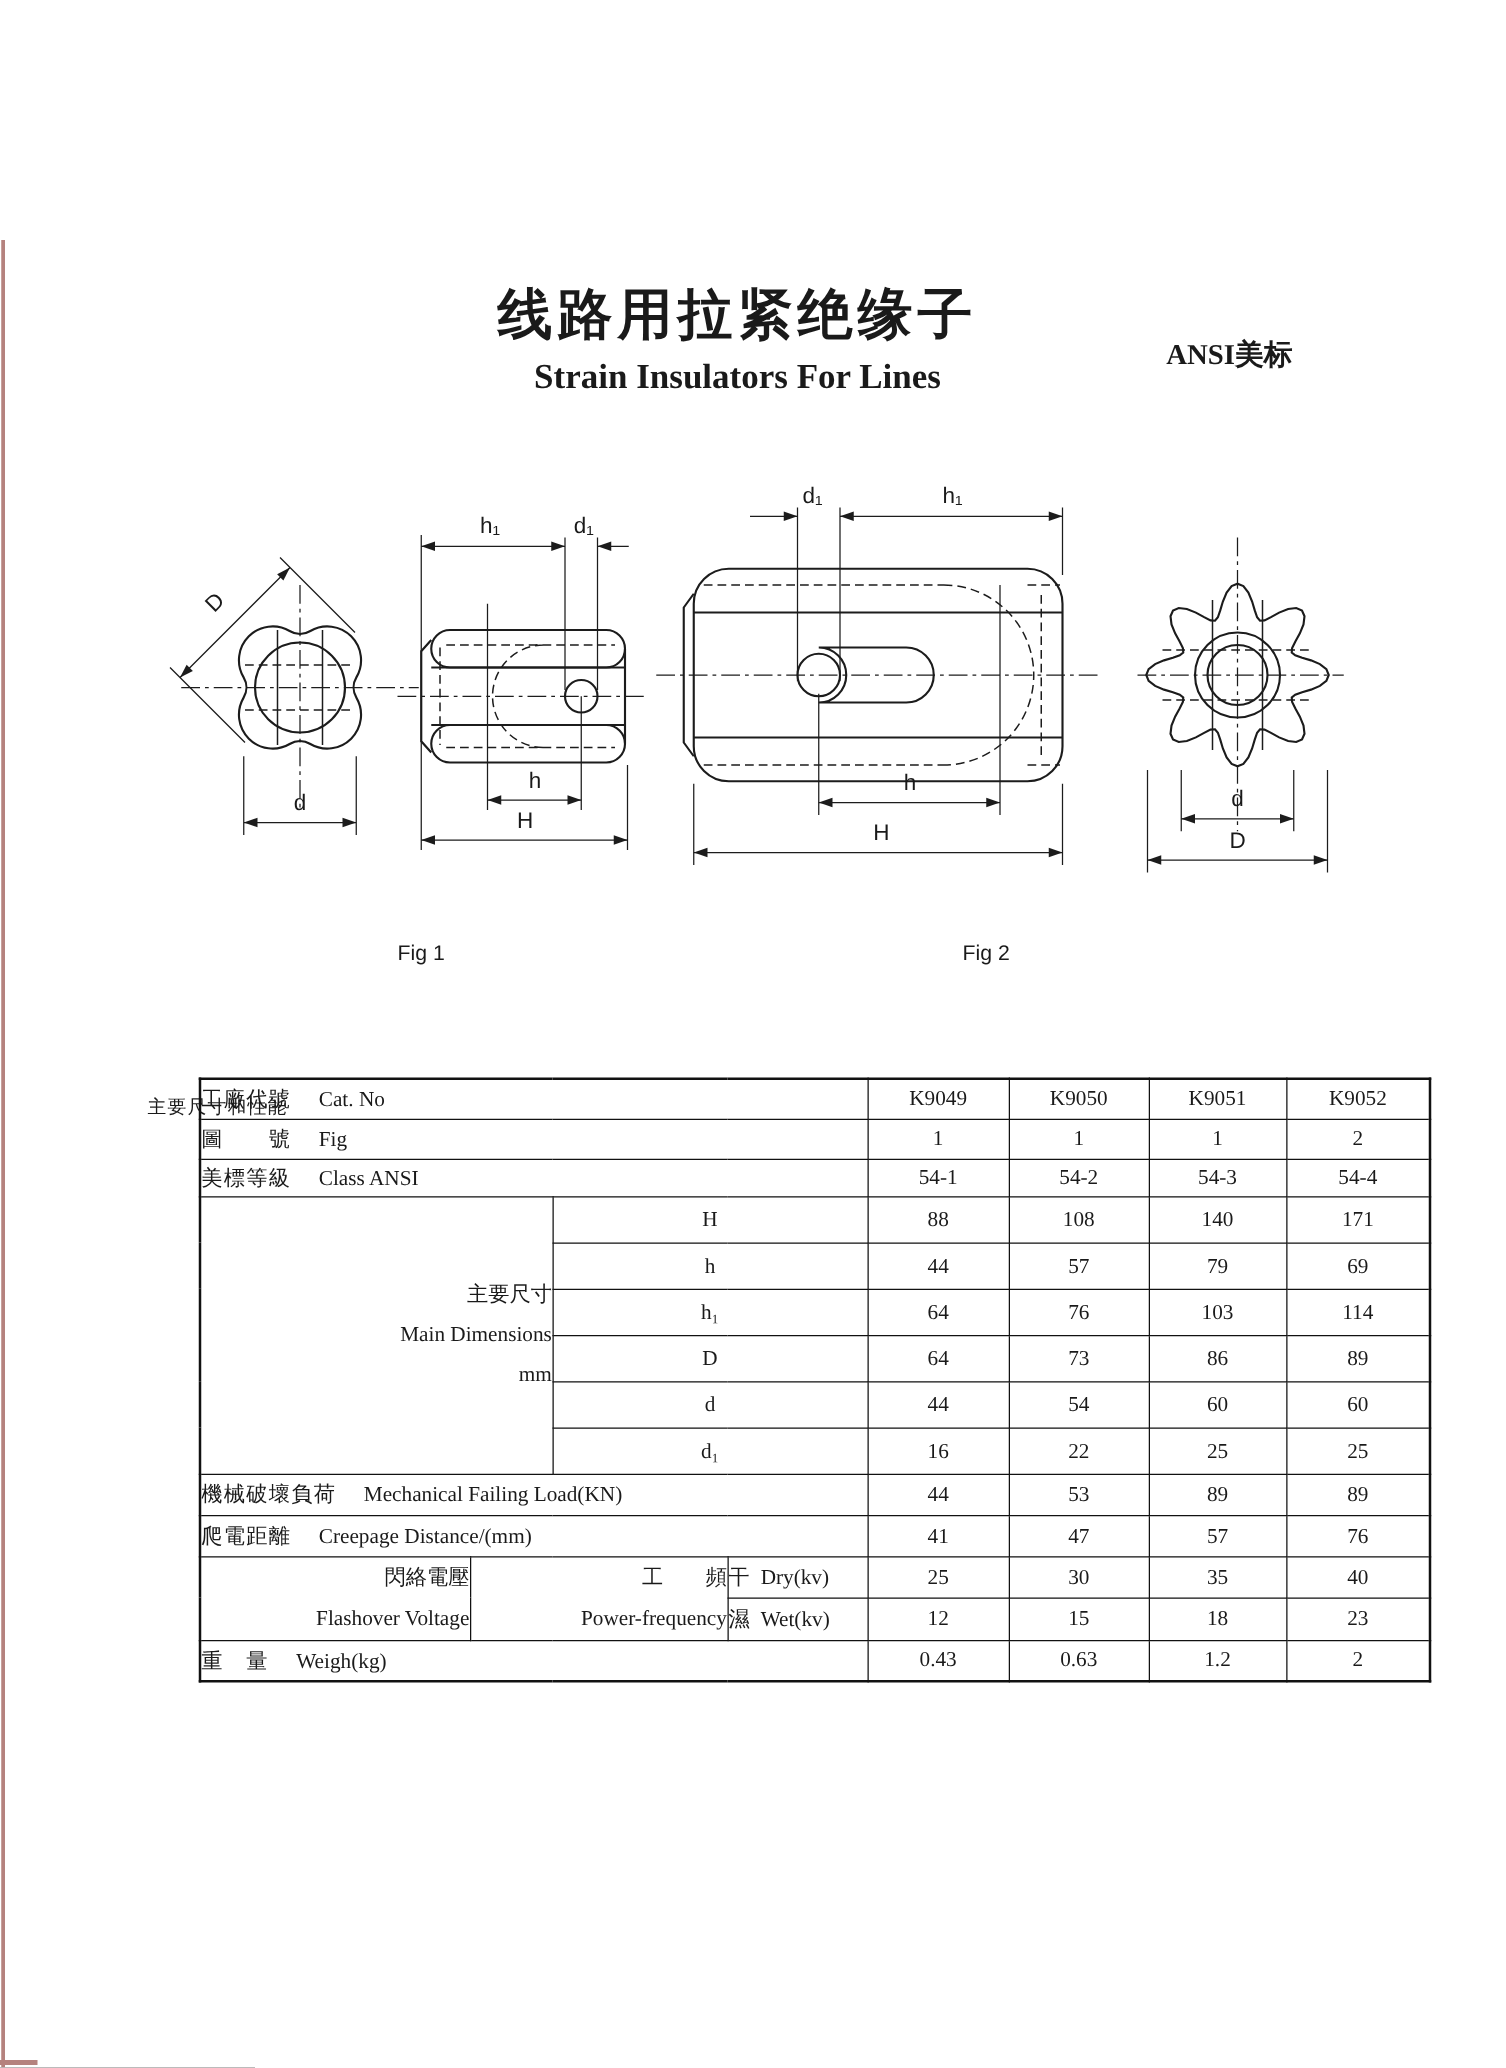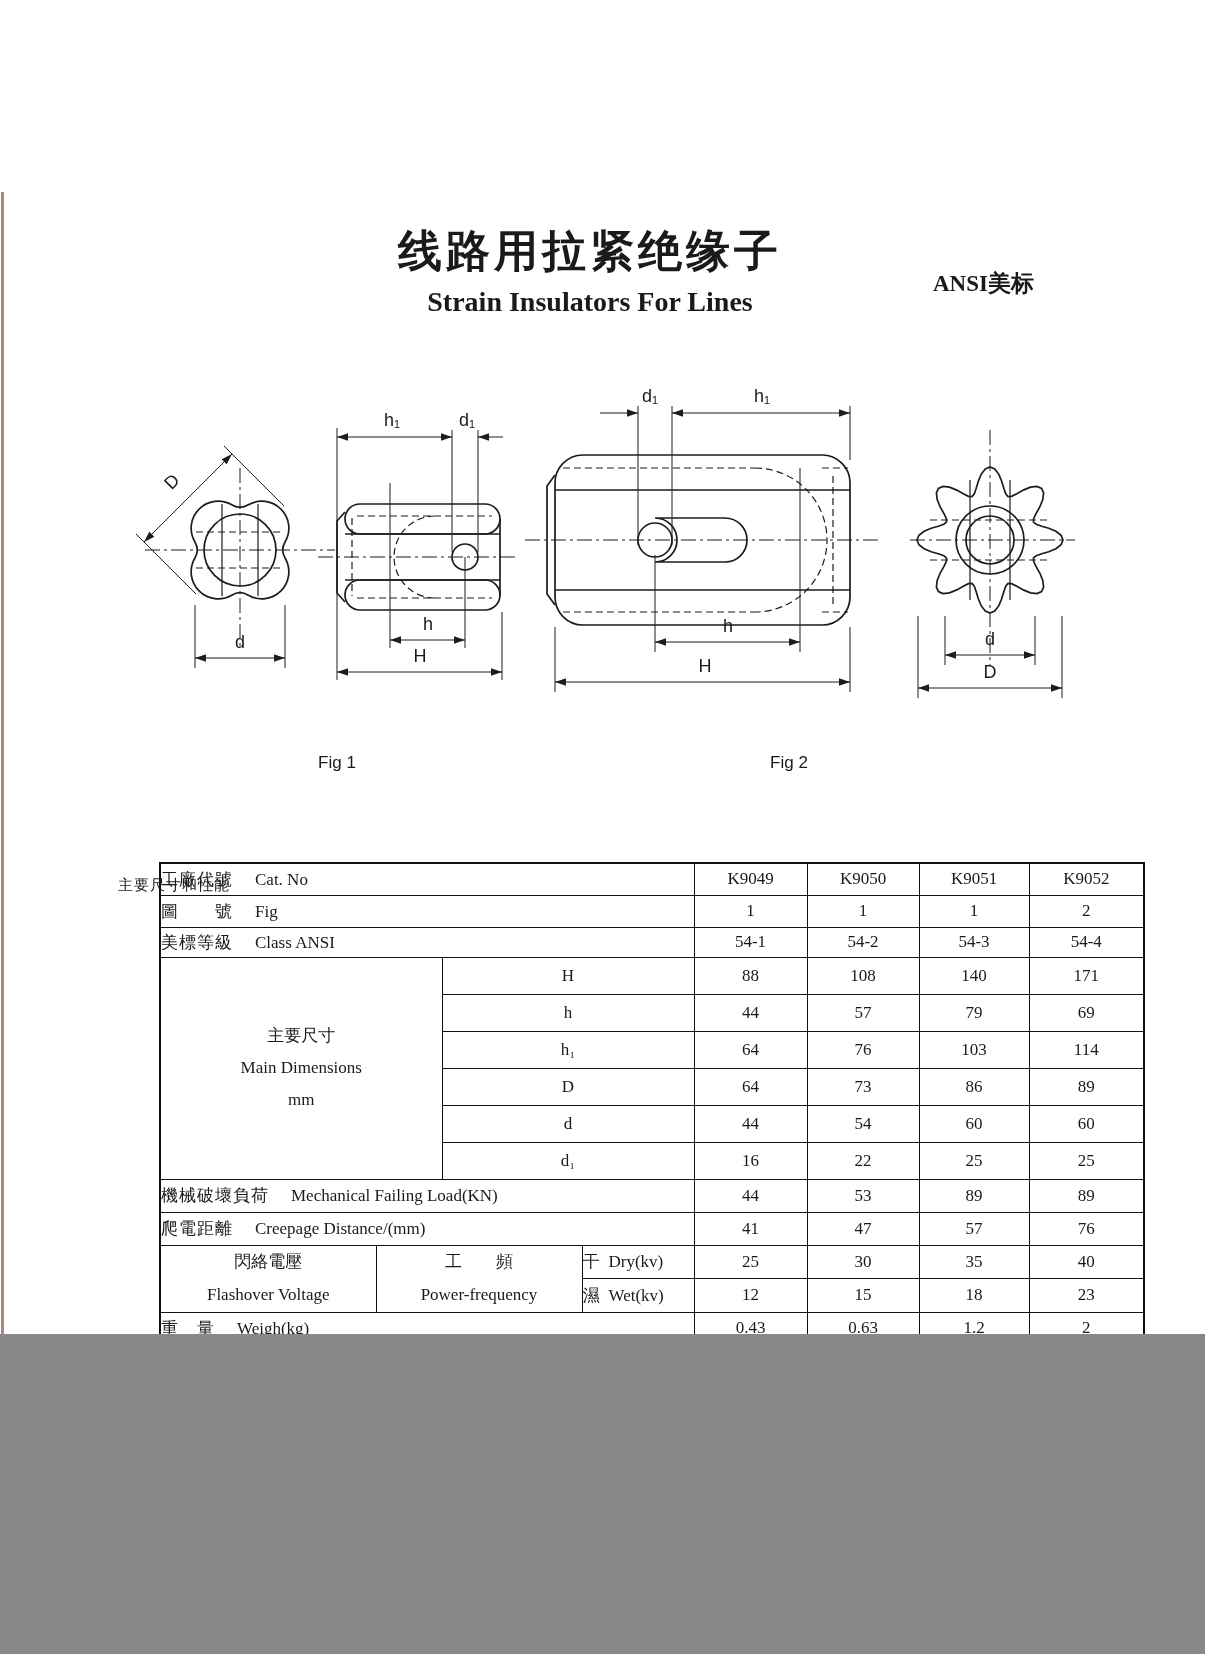--- a/index.html
+++ b/index.html
@@ -1,33 +1,33 @@
 <!DOCTYPE html>
 <html><head>
 <meta charset="utf-8">
 <style>
   html,body{margin:0;padding:0;background:#888;}
-  .page{position:relative;width:1205px;height:1334px;background:#ffffff;margin:0 auto;
+  .page{position:relative;width:1205px;height:1654px;background:#ffffff;margin:0 auto;
         font-family:"Liberation Serif","DejaVu Serif",serif;color:#1a1a1a;overflow:hidden;}
   .red-edge{position:absolute;background:#b5827e;}
   .title-block{position:absolute;left:300px;top:228px;width:580px;text-align:center;}
   .title-zh{font-size:44px;font-weight:bold;letter-spacing:4px;line-height:1.1;}
   .title-en{font-size:28px;font-weight:bold;margin-top:10px;}
   .ansi{position:absolute;left:933px;top:268px;font-size:23px;font-weight:bold;}
   .sec-zh{position:absolute;left:118px;top:876px;font-size:15px;letter-spacing:1px;}
   .sec-en{position:absolute;right:122px;top:833px;font-size:18px;font-weight:bold;letter-spacing:.5px;}
   table.spec{position:absolute;left:118px;top:862px;width:984px;border-collapse:collapse;
              table-layout:fixed;font-size:17px;margin-left:41px;}
   table.spec td{border:1px solid #111;padding:0;vertical-align:middle;overflow:hidden;}
   table.spec{border:2px solid #111;}
   td.lbl{text-align:left;padding-left:16px;}
   td.lbl .zh{letter-spacing:1px;}
   td.lbl .en{margin-left:22px;}
   td.val,td.par{text-align:center;}
-  td.grp{text-align:center;line-height:1.9;}
+  td.grp{text-align:right;line-height:1.9;}
   .figs{position:absolute;left:0;top:380px;}
   svg text{font-family:"Liberation Sans","DejaVu Sans",sans-serif;font-size:18px;fill:#1a1a1a;}
   svg text.figlab{font-size:17px;}
 </style>
 </head>
 <body>
 <div class="page">
 
 <div class="red-edge" style="left:1px;top:192px;width:3px;height:1462px;"></div>
 <div class="red-edge" style="left:0;top:1648px;width:30px;height:4px;"></div>

